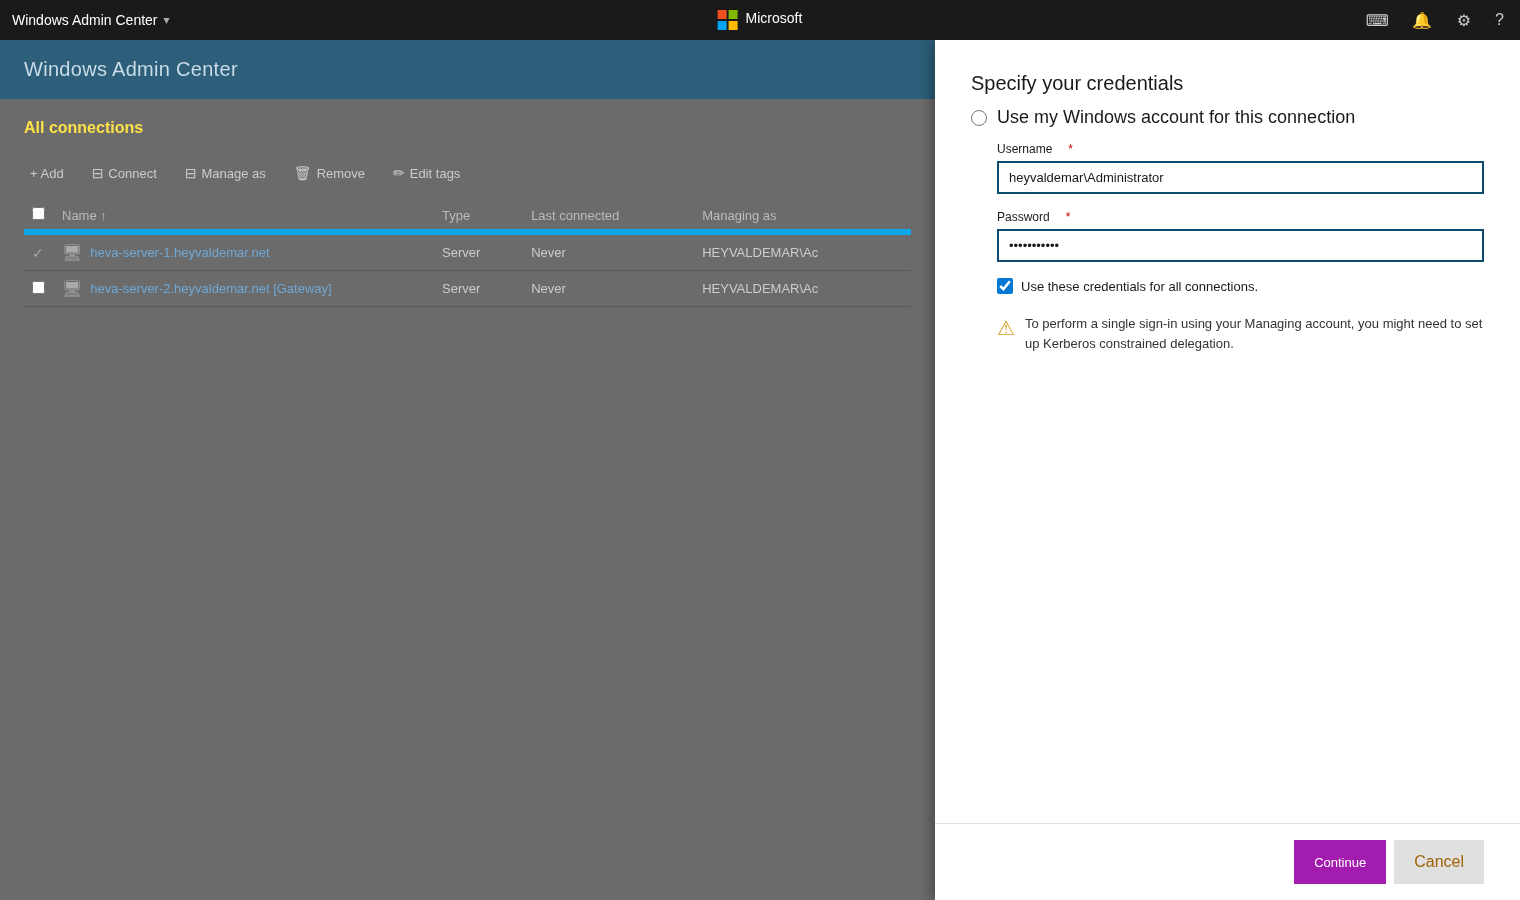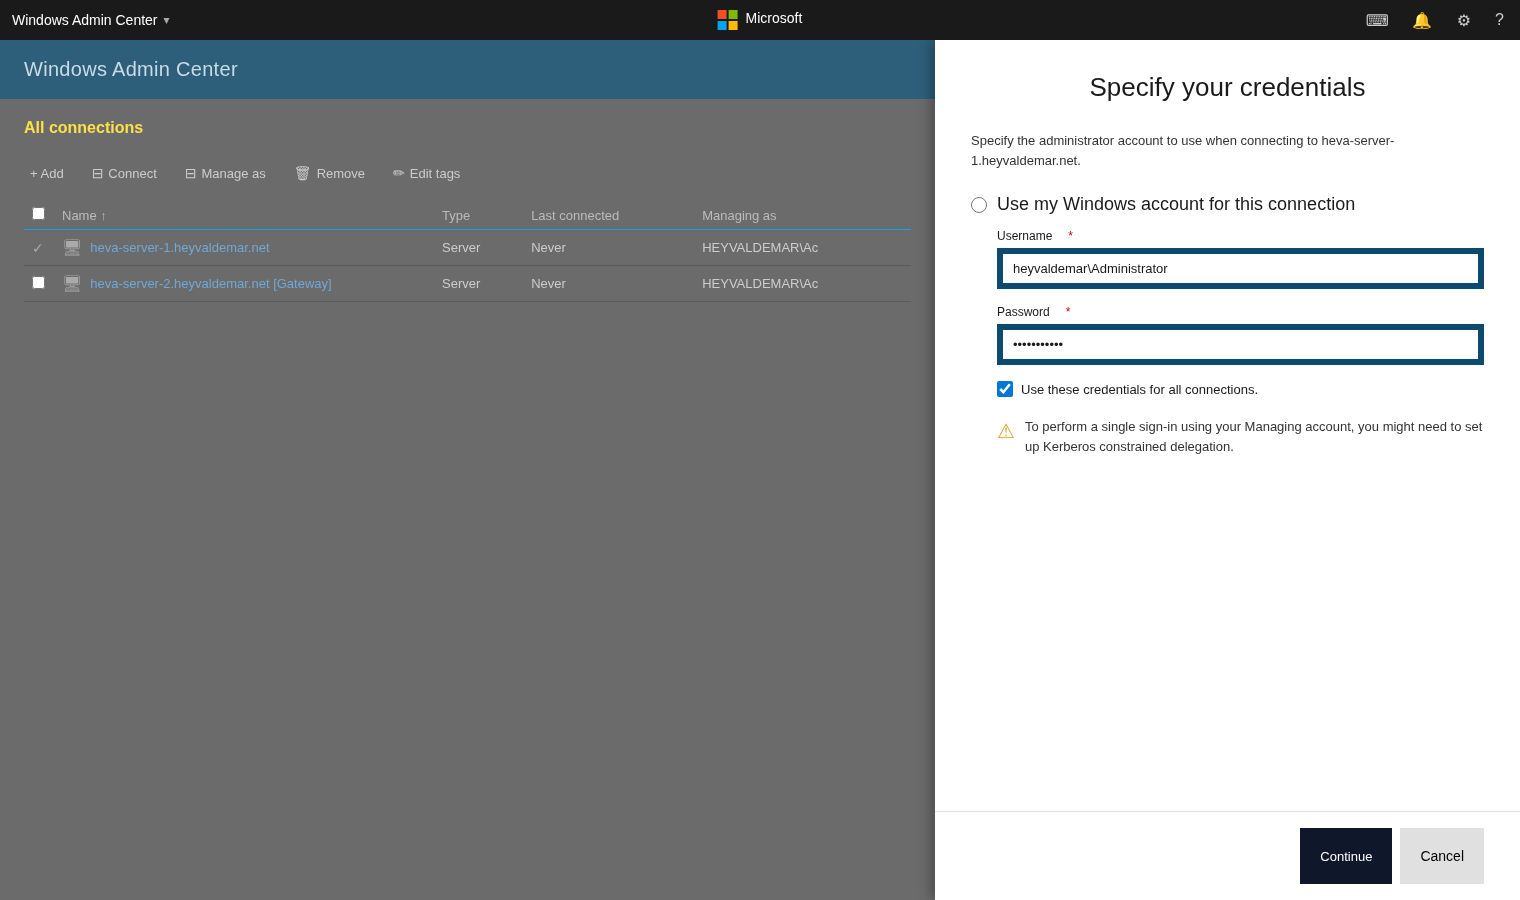--- a/index.html
+++ b/index.html
@@ -116,21 +116,21 @@
     .toolbar-btn .btn-icon { font-size: 14px; }
 
     
     .connections-table {
       width: 100%;
       border-collapse: collapse;
       color: #ccc;
       font-size: 13px;
     }
     .connections-table thead tr {
-      border-bottom: 1px solid #0ea5e9;
+      border-bottom: 6px solid #0ea5e9;
     }
     .connections-table th {
       text-align: left;
       padding: 6px 8px;
       font-weight: 400;
       color: #bbb;
       white-space: nowrap;
     }
     .connections-table td {
       padding: 8px 8px;
@@ -153,25 +153,24 @@
       display: flex;
       flex-direction: column;
       box-shadow: -4px 0 12px rgba(0,0,0,0.3);
     }
     .dialog-content {
       flex: 1;
       padding: 32px 36px 24px 36px;
       overflow-y: auto;
     }
     .dialog-title {
-      font-size: 26px;
+      font-size: 20px;
       font-weight: 300;
       color: #1a1a1a;
-      margin-bottom: 28px;
-      text-align: center;
+      margin-bottom: 12px;
     }
     .dialog-description {
       font-size: 13px;
       color: #333;
       line-height: 1.5;
       margin-bottom: 24px;
     }
 
     
     .radio-option {
@@ -201,21 +200,21 @@
       font-size: 12px;
       color: #1a1a1a;
       margin-bottom: 5px;
       display: flex;
       align-items: center;
       gap: 16px;
     }
     .required-star { color: #c00; }
     .form-input {
       width: 100%;
-      border: 6px solid #0c4a6e;
+      border: 2px solid #0c4a6e;
       padding: 7px 10px;
       font-size: 13px;
       color: #1a1a1a;
       outline: none;
       margin-bottom: 16px;
       font-family: inherit;
     }
 
     
     .checkbox-row {
@@ -257,34 +256,34 @@
     
     .dialog-footer {
       display: flex;
       justify-content: flex-end;
       gap: 8px;
       padding: 16px 36px;
       border-top: 1px solid #e0e0e0;
       background: #fff;
     }
     .btn-continue {
-      background: #0f172a;
+      background: #a21caf;
       color: #fff;
       border: none;
       padding: 8px 20px;
       font-size: 13px;
       cursor: pointer;
       font-family: inherit;
     }
     .btn-cancel {
       background: #e0e0e0;
-      color: #000000;
+      color: #a16207;
       border: none;
-      padding: 20px 20px;
-      font-size: 14px;
+      padding: 13px 20px;
+      font-size: 16px;
       cursor: pointer;
       font-family: inherit;
     }
 
     
     .icon-btn {
       background: none;
       border: none;
       color: #ccc;
       font-size: 16px;
@@ -392,21 +391,20 @@
       <td>HEYVALDEMAR\Ac</td>
     </tr>
           </tbody>
       </table>
     </div>
   </div>
 
   <div class="right-panel">
     <div class="dialog-content">
       <div class="dialog-title">Specify your credentials</div>
-      <div class="dialog-description">Specify the administrator account to use when connecting to heva-server-1.heyvaldemar.net.</div>
 
       <label class="radio-option">
         <input type="radio" name="account-type" style="">
         <span class="radio-label">Use my Windows account for this connection</span>
       </label>
 
 
       <div class="form-section">
         <div class="field-label">
           <span>Username</span>

